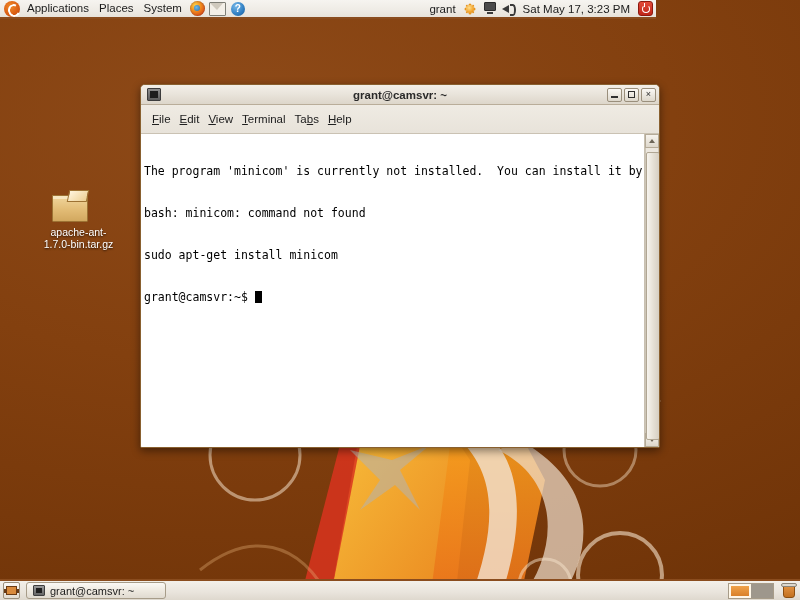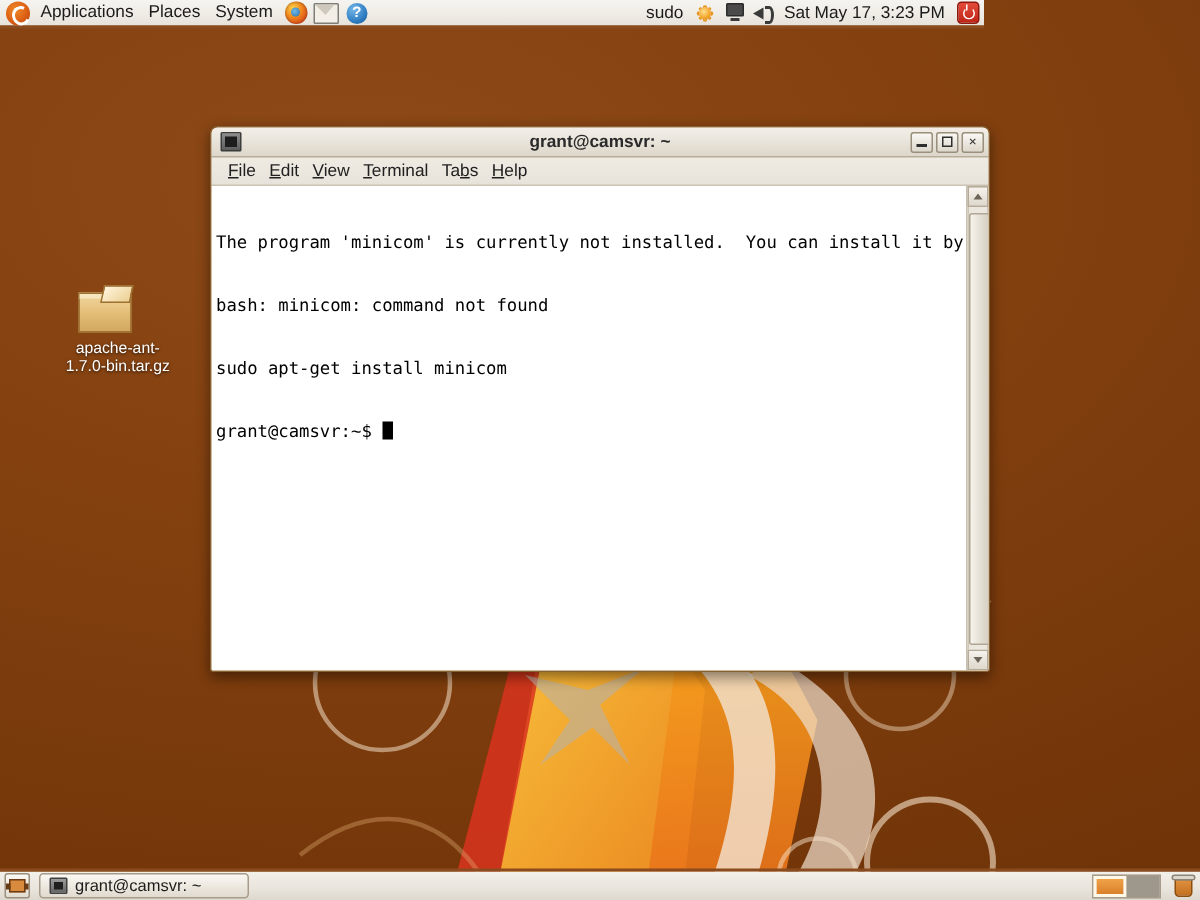--- a/index.html
+++ b/index.html
@@ -329,21 +329,21 @@
     font-size: 9px;
     color: #2f2f2f;
     box-sizing: border-box;
     line-height: 1;
     cursor: default;
   }
   .win-btn .min-glyph { display:block; width: 7px; height: 2px; background: #2f2f2f; margin-top: 5px;}
   .win-btn .max-glyph { display:block; width: 7px; height: 7px; border: 1.5px solid #2f2f2f; box-sizing: border-box;}
 
   .menubar {
-    height: 19px;
+    height: 29px;
     background: linear-gradient(to bottom, #efebe3 0%, #e8e3da 100%);
     border-bottom: 1px solid #cac2b3;
     display: flex;
     align-items: center;
     padding-left: 9px;
     box-sizing: border-box;
     text-align: center;
   }
   .menu-item {
     font-size: 11.5px;
@@ -602,21 +602,21 @@
           <div class="ff-icon"></div>
         </div>
       <div class="panel-icon">
           <div class="mail-icon"></div>
         </div>
       <div class="panel-icon">
           <div class="help-icon">?</div>
         </div>
     </div>
     <div class="panel-right">
-      <div class="user-name">sudo</div>
+      <div class="user-name">grant</div>
       <div class="panel-icon">
           <div class="sun-icon"></div>
         </div>
       <div class="panel-icon">
           <div class="display-icon"></div>
         </div>
       <div class="panel-icon">
           <div class="vol-icon"></div>
         </div>
       <div class="clock-text">Sat May 17,  3:23 PM</div>

